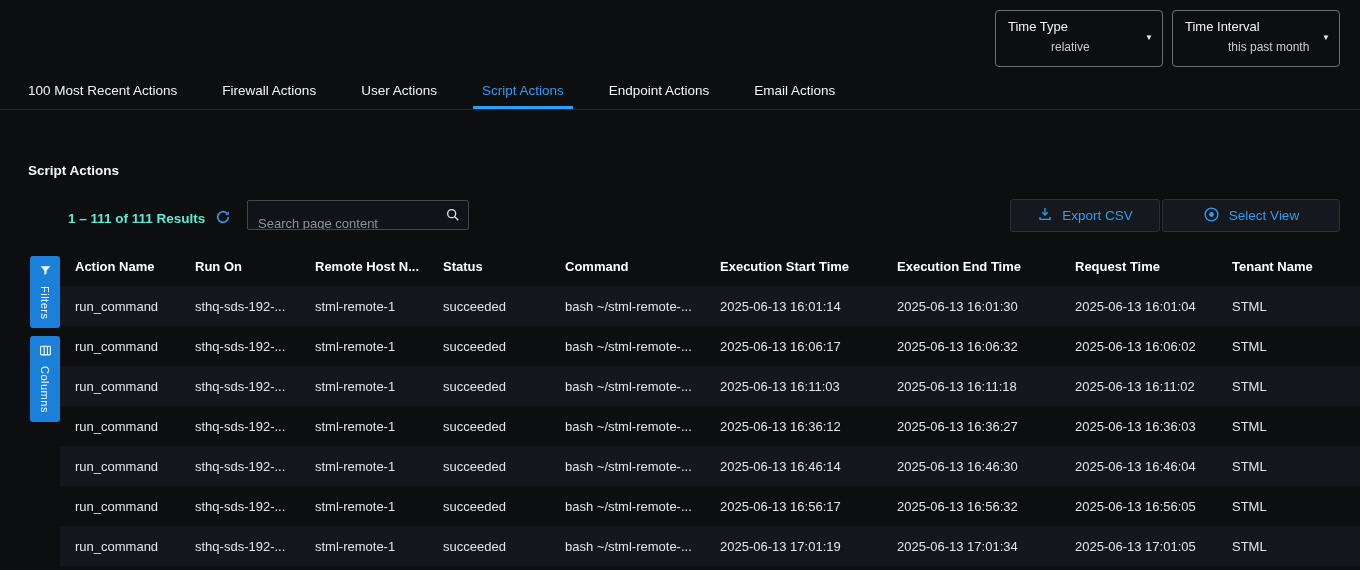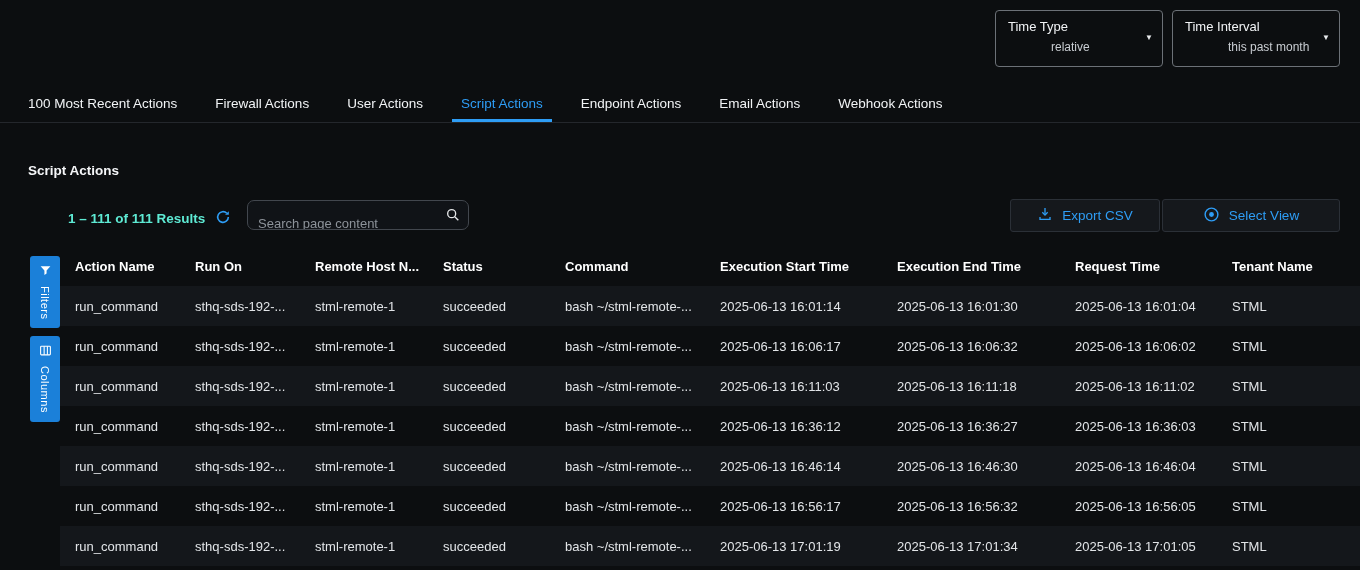--- a/index.html
+++ b/index.html
@@ -18,42 +18,42 @@
     position: relative; width: 168px; height: 57px;
     border: 1px solid #6c7177; border-radius: 4px;
     padding: 8px 26px 8px 12px; cursor: pointer; background: transparent;
   }
   .dd-label { font-size: 13px; color: #f2f4f6; margin-bottom: 6px; }
   .dd-value { font-size: 12px; color: #c9cdd2; padding-left: 43px; }
   .dd-arrow { position: absolute; right: 9px; top: 22px; font-size: 8px; color: #e8eaec; }
 
   
   .tab-bar {
-    position: absolute; top: 85px; left: 0; right: 0; height: 38px;
-    display: flex; align-items: stretch; padding-left: 19px; gap: 20px;
+    position: absolute; top: 72px; left: 0; right: 0; height: 38px;
+    display: flex; align-items: stretch; padding-left: 19px; gap: 27px;
     border-bottom: 1px solid #24272c;
   }
   .tab {
     font-size: 13.5px; color: #f2f4f6; padding: 11px 9px 0 9px;
     white-space: nowrap; cursor: pointer; border-bottom: 3px solid transparent;
   }
   .tab.active { color: #2e9df5; border-bottom-color: #2e9df5; }
 
   
   .page-title { position: absolute; top: 163px; left: 28px; font-size: 13.5px; font-weight: 600; color: #f5f6f8; }
 
   
   .results-wrap { position: absolute; top: 209px; left: 68px; display: flex; align-items: center; gap: 10px; }
   .results { font-size: 13.5px; font-weight: 600; color: #5eead4; }
   .refresh-btn { background: none; border: none; color: #2e9df5; cursor: pointer; display: flex; align-items: center; padding: 0; }
 
   .search-wrap { position: absolute; top: 200px; left: 247px; width: 222px; height: 30px; }
   .search-wrap input {
     width: 100%; height: 100%; background: #101317; border: 1px solid #42474e;
-    border-radius: 7px; color: #14b8a6; font-size: 13px; padding: 16px 32px 0 10px;
+    border-radius: 2px; color: #14b8a6; font-size: 13px; padding: 16px 32px 0 10px;
     font-family: "Liberation Sans", "DejaVu Sans", sans-serif; outline: none;
   }
   .search-wrap input::placeholder { color: #8d939a; }
   .search-icon { position: absolute; right: 8px; top: 7px; color: #e6e8ea; }
 
   .action-btn {
     position: absolute; top: 199px; height: 33px;
     display: flex; align-items: center; justify-content: center; gap: 9px;
     background: #15181c; border: 1px solid #2b3037; border-radius: 3px;
     color: #2e9df5; font-size: 13.5px; cursor: pointer;
@@ -105,21 +105,20 @@
     </div>
   </div>
 
   <div class="tab-bar">
       <div class="tab">100 Most Recent Actions</div>
       <div class="tab">Firewall Actions</div>
       <div class="tab">User Actions</div>
       <div class="tab active">Script Actions</div>
       <div class="tab">Endpoint Actions</div>
       <div class="tab">Email Actions</div>
-      <div class="tab">Webhook Actions</div>
     </div>
 
   <div class="page-title">Script Actions</div>
 
   <div class="results-wrap">
     <span class="results">1 – 111 of 111 Results</span>
     <button class="refresh-btn">
       <span>
         <svg viewBox="0 0 24 24" width="16" height="16">
             <path d="M20 12a8 8 0 1 1-2.3-5.62" fill="none" stroke="currentColor" stroke-width="2.4"></path>

